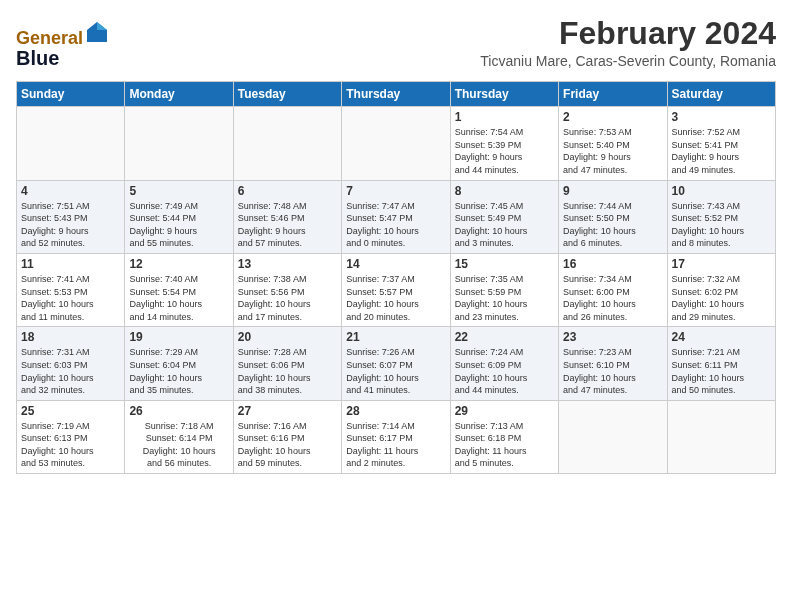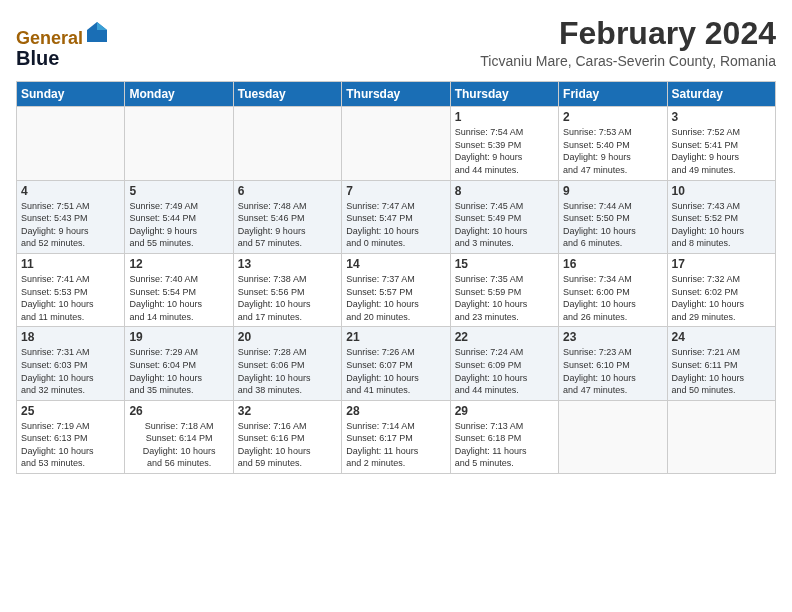--- a/index.html
+++ b/index.html
@@ -316,21 +316,21 @@
 and 53 minutes.</div>
         </td>
         <td>
           <div class="day-number">26</div>
           <div class="day-info" style="white-space: pre-line; text-align: center;">Sunrise: 7:18 AM
 Sunset: 6:14 PM
 Daylight: 10 hours
 and 56 minutes.</div>
         </td>
         <td>
-          <div class="day-number">32</div>
+          <div class="day-number">27</div>
           <div class="day-info" style="white-space: pre-line;">Sunrise: 7:16 AM
 Sunset: 6:16 PM
 Daylight: 10 hours
 and 59 minutes.</div>
         </td>
         <td>
           <div class="day-number">28</div>
           <div class="day-info" style="white-space: pre-line;">Sunrise: 7:14 AM
 Sunset: 6:17 PM
 Daylight: 11 hours

